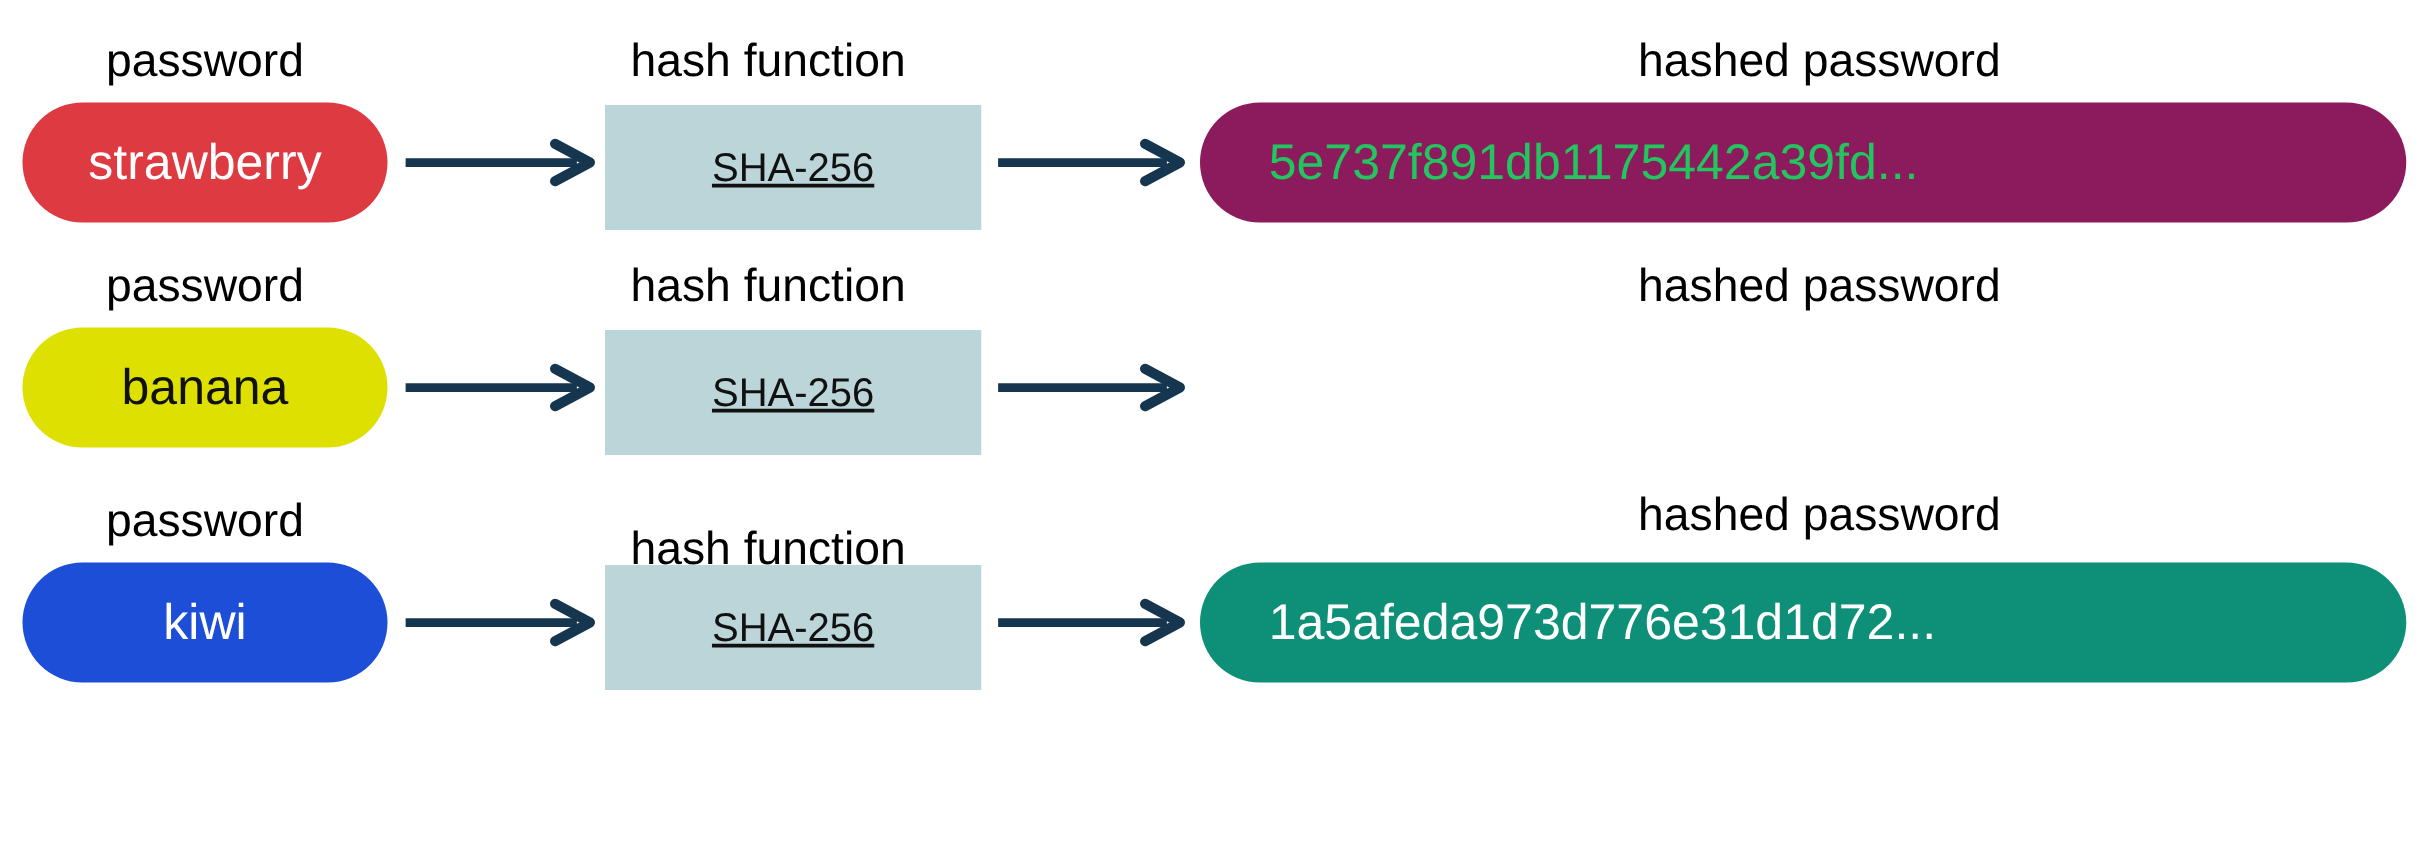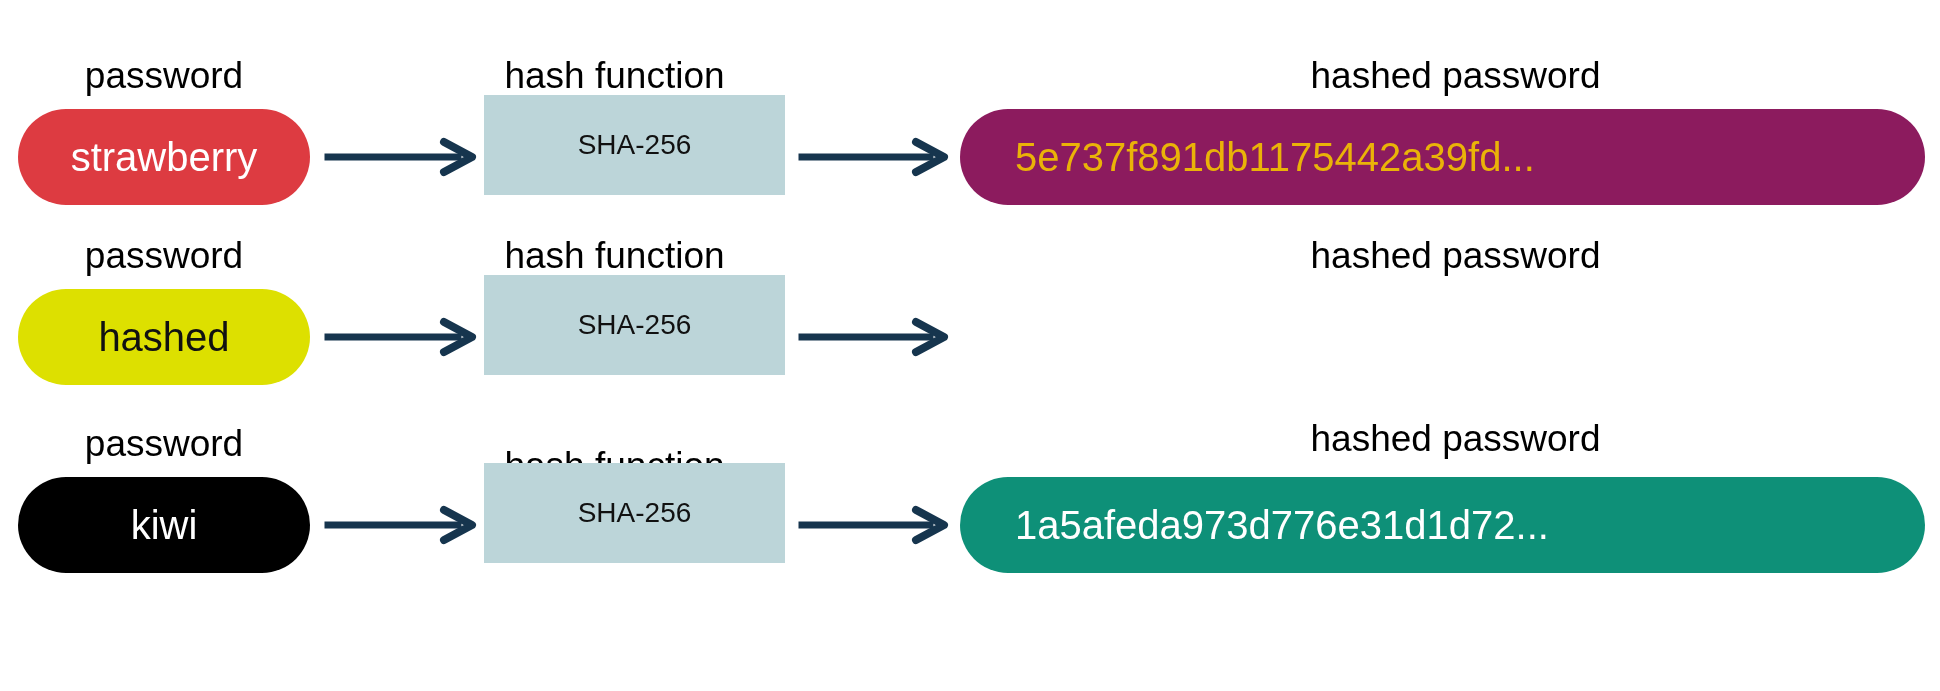--- a/index.html
+++ b/index.html
@@ -16,21 +16,20 @@
     width: 1940px;
     height: 691px;
     background: #ffffff;
     overflow: hidden;
   }
 
   .row {
     position: absolute;
     left: 0;
     width: 1573px;
-    margin-top: 27px;
   }
   .row-0 { top: 0px;   height: 200px; }
   .row-1 { top: 180px; height: 200px; }
   .row-2 { top: 368px; height: 200px; }
 
   
   .col-label {
     position: absolute;
     text-align: center;
     color: #000000;
@@ -75,28 +74,29 @@
     height: 96px;
     padding: 0 55px;
     justify-content: flex-start;
   }
 
   
   .hash-box {
     position: absolute;
     left: 484px;
     width: 301px;
-    top: 68px;
+    top: 84px;
     height: 100px;
     display: flex;
     align-items: center;
     justify-content: center;
-    font-size: 28px;
+    font-size: 32px;
     color: #111111;
     box-sizing: border-box;
+    text-decoration: underline;
   }
 
   
   .arrow {
     position: absolute;
     height: 40px;
     top: 110px;
   }
   .arrow-1 { left: 326px; width: 152px; }
   .arrow-2 { left: 800px; width: 150px; }
@@ -123,29 +123,29 @@
 
     <div class="hash-box" style="background: rgb(188, 213, 217); color: rgb(17, 17, 17);">SHA-256</div>
 
     <div class="arrow arrow-2">
       <svg viewBox="0 0 150 40" preserveAspectRatio="none" aria-hidden="true">
         <line x1="2" y1="20" x2="130" y2="20" stroke="#16354e" stroke-width="7" stroke-linecap="square"></line>
         <polyline points="116,5 144,20 116,35" fill="none" stroke="#16354e" stroke-width="8" stroke-linecap="round" stroke-linejoin="round"></polyline>
       </svg>
     </div>
 
-    <div class="pill pill-output" style="background: rgb(140, 27, 94); color: #eab308;">5e737f891db1175442a39fd...</div>
+    <div class="pill pill-output" style="background: rgb(140, 27, 94); color: #22c55e;">5e737f891db1175442a39fd...</div>
   </div>
 
   <div class="row row-1">
     <div class="col-label label-password" style="color: rgb(0, 0, 0);">password</div>
     <div class="col-label label-hashfunction" style="color: rgb(0, 0, 0);">hash function</div>
     <div class="col-label label-hashed" style="color: rgb(0, 0, 0);">hashed password</div>
 
-    <div class="pill pill-input" style="background: rgb(221, 224, 0); color: rgb(17, 17, 17);">hashed</div>
+    <div class="pill pill-input" style="background: rgb(221, 224, 0); color: rgb(17, 17, 17);">banana</div>
 
     <div class="arrow arrow-1">
       <svg viewBox="0 0 152 40" preserveAspectRatio="none" aria-hidden="true">
         <line x1="2" y1="20" x2="132" y2="20" stroke="#16354e" stroke-width="7" stroke-linecap="square"></line>
         <polyline points="118,5 146,20 118,35" fill="none" stroke="#16354e" stroke-width="8" stroke-linecap="round" stroke-linejoin="round"></polyline>
       </svg>
     </div>
 
     <div class="hash-box" style="background: rgb(188, 213, 217); color: rgb(17, 17, 17);">SHA-256</div>
 
@@ -156,21 +156,21 @@
       </svg>
     </div>
 
   </div>
 
   <div class="row row-2">
     <div class="col-label label-password" style="color: rgb(0, 0, 0);">password</div>
     <div class="col-label label-hashfunction" style="color: rgb(0, 0, 0);">hash function</div>
     <div class="col-label label-hashed" style="color: rgb(0, 0, 0);">hashed password</div>
 
-    <div class="pill pill-input" style="background: #000000; color: rgb(255, 255, 255);">kiwi</div>
+    <div class="pill pill-input" style="background: #1d4ed8; color: rgb(255, 255, 255);">kiwi</div>
 
     <div class="arrow arrow-1">
       <svg viewBox="0 0 152 40" preserveAspectRatio="none" aria-hidden="true">
         <line x1="2" y1="20" x2="132" y2="20" stroke="#16354e" stroke-width="7" stroke-linecap="square"></line>
         <polyline points="118,5 146,20 118,35" fill="none" stroke="#16354e" stroke-width="8" stroke-linecap="round" stroke-linejoin="round"></polyline>
       </svg>
     </div>
 
     <div class="hash-box" style="background: rgb(188, 213, 217); color: rgb(17, 17, 17);">SHA-256</div>
 

